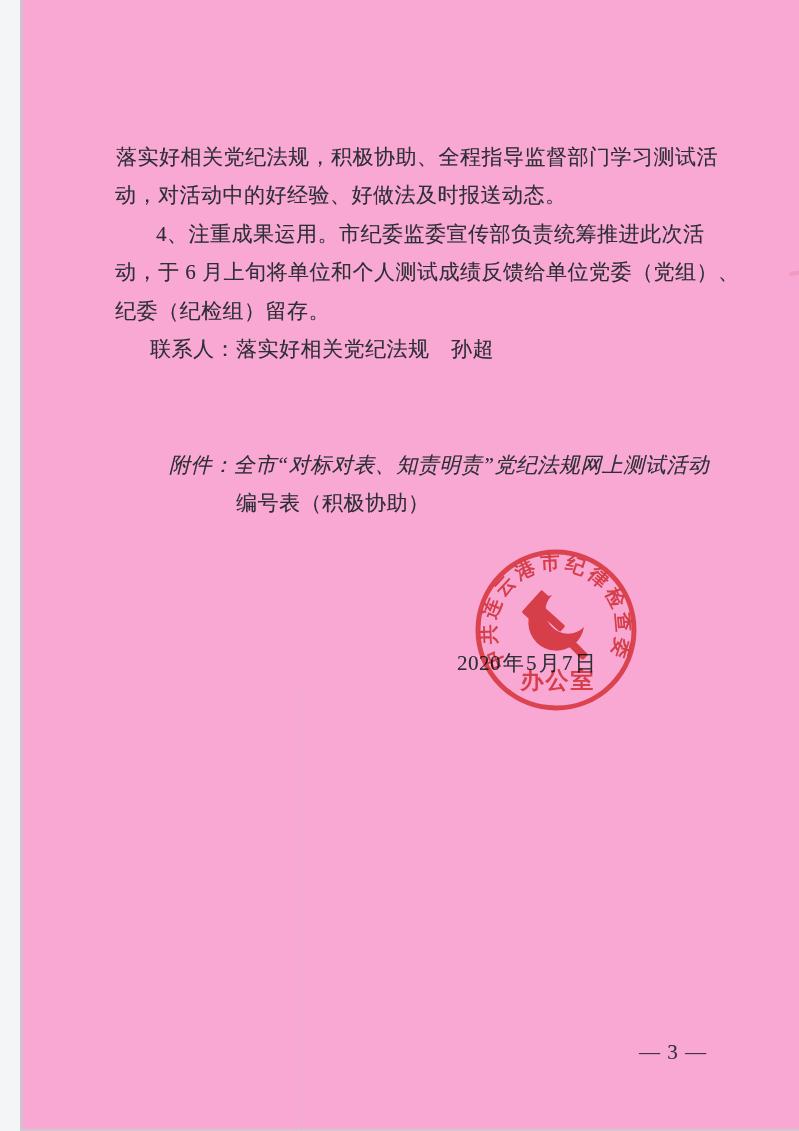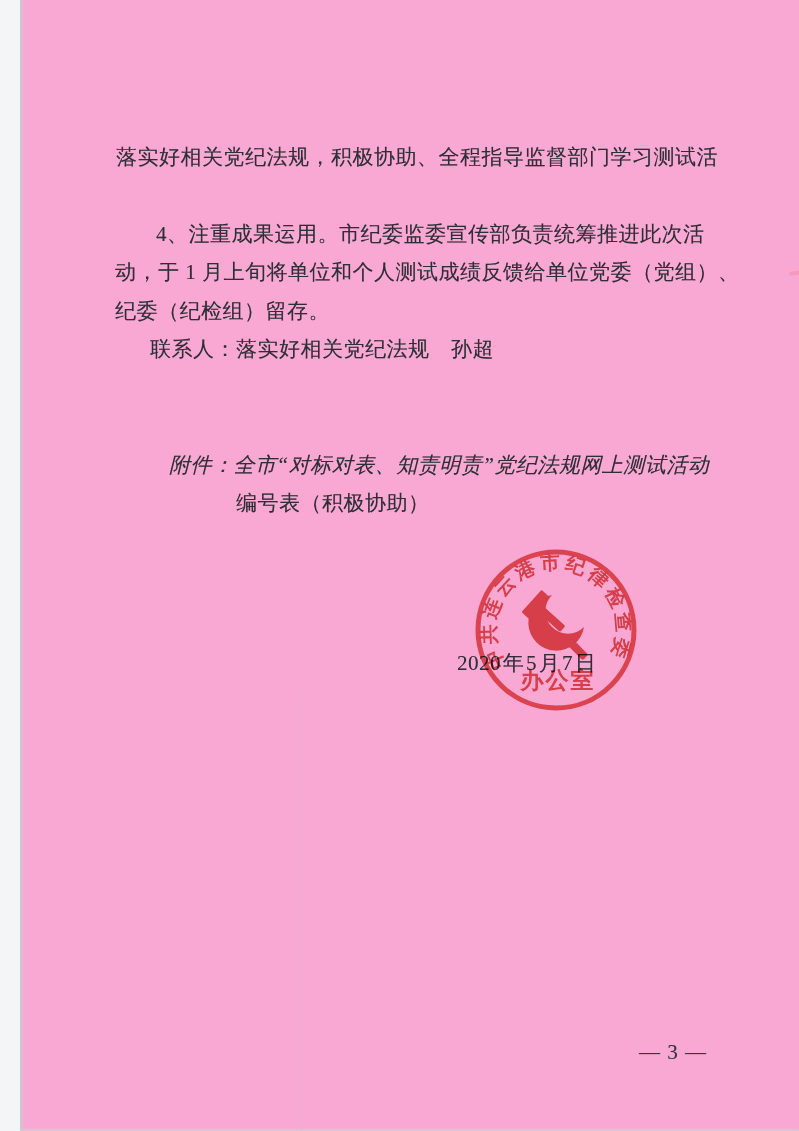--- a/index.html
+++ b/index.html
@@ -83,22 +83,23 @@
 
 <div class="page">
 
   <div class="edge-left"></div>
   <div class="edge-right"></div>
   <div class="edge-bottom"></div>
   <div class="crease"></div>
   <div class="smudge"></div>
 
   <div class="line l1">落实好相关党纪法规，积极协助、全程指导监督部门学习测试活</div>
+  <div class="line l2">动，对活动中的好经验、好做法及时报送动态。</div>
   <div class="line l3">4、注重成果运用。市纪委监委宣传部负责统筹推进此次活</div>
-  <div class="line l4">动，于 1 月上旬将单位和个人测试成绩反馈给单位党委（党组）、</div>
+  <div class="line l4">动，于 6 月上旬将单位和个人测试成绩反馈给单位党委（党组）、</div>
   <div class="line l5">纪委（纪检组）留存。</div>
   <div class="line l6">联系人：落实好相关党纪法规　孙超</div>
   <div class="line l8">附件：全市“对标对表、知责明责”党纪法规网上测试活动</div>
   <div class="line l9">编号表（积极协助）</div>
 
   <div class="line date">2020 年 5 月 7 日</div>
 
   <svg class="seal" viewBox="0 0 220 220" aria-hidden="true">
     <defs>
       <path id="sealArc" d="M 60 145 A 61 61 0 1 1 160 145" fill="none"></path>

